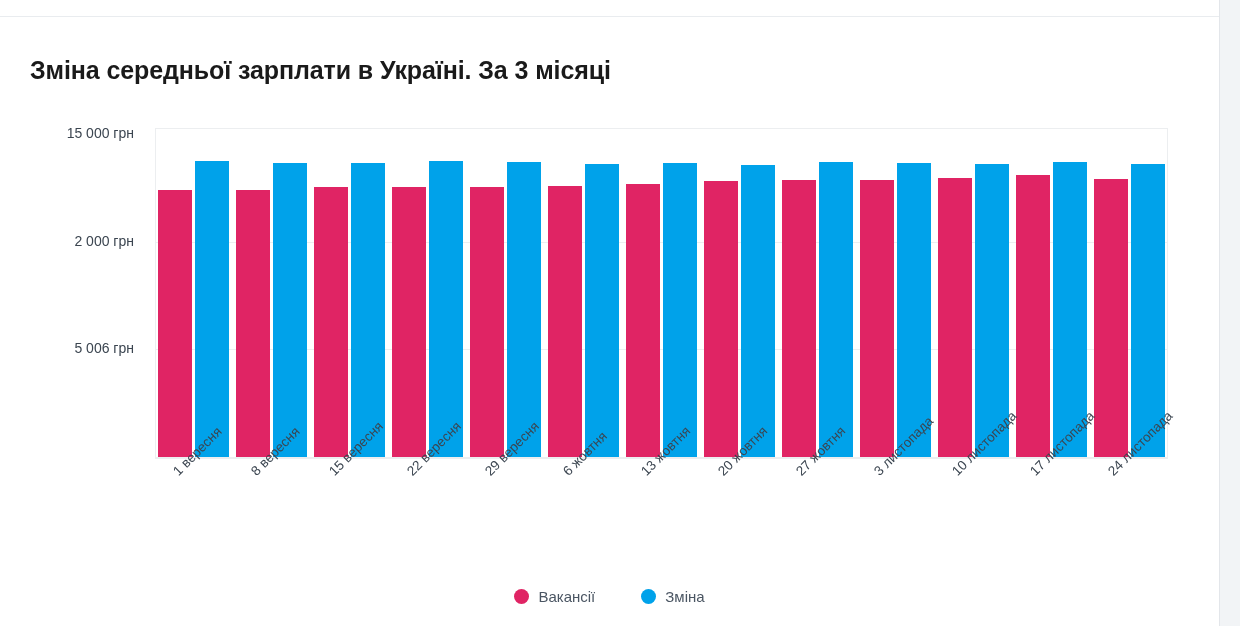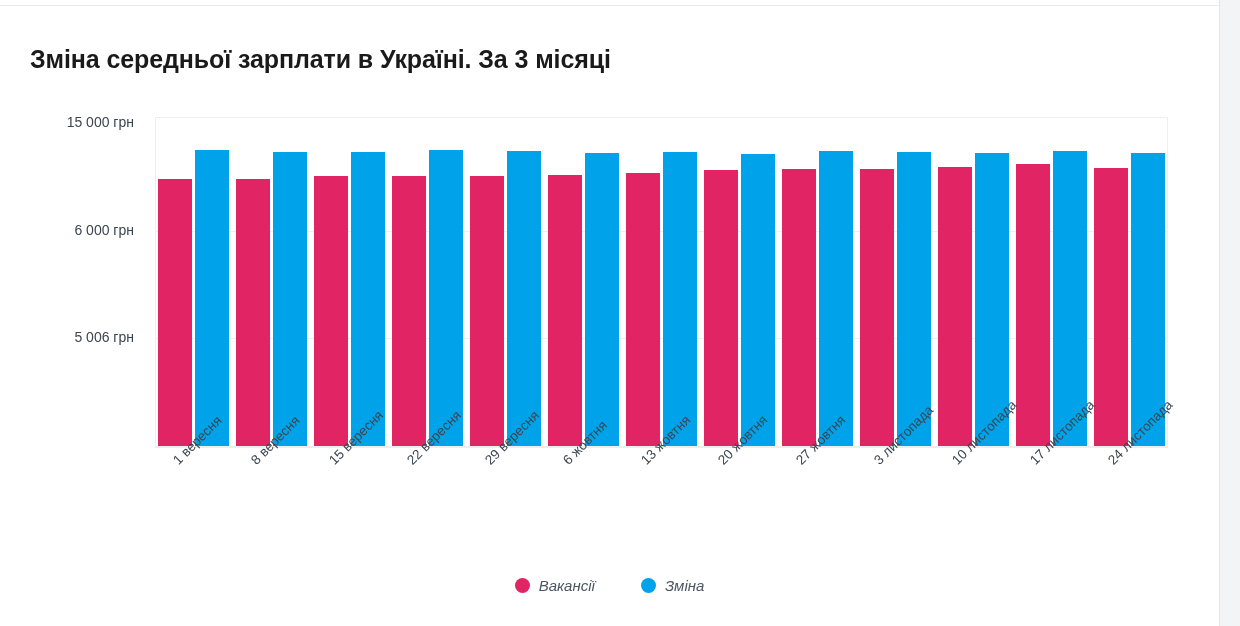--- a/index.html
+++ b/index.html
@@ -31,21 +31,21 @@
     position: absolute;
     top: 0;
     left: 0;
     width: 1219px;
     height: 1px;
     background: #e9ecef;
   }
 
   #page {
     position: absolute;
-    top: 5px;
+    top: 16px;
     left: 0;
     width: 1219px;
     height: 466px;
   }
 
   #chart-title {
     position: absolute;
     left: 30px;
     top: 40px;
     font-size: 25px;
@@ -153,42 +153,41 @@
   .legend-dot {
     width: 15px;
     height: 15px;
     border-radius: 50%;
     display: block;
   }
   .legend-label {
     font-size: 15px;
     color: #4b5663;
     white-space: nowrap;
-    font-style: italic;
   }
 </style>
 </head>
 <body>
 
 <div id="page">
   <div id="top-hairline"></div>
 
   <div id="chart-title">Зміна середньої зарплати в Україні. За 3 місяці</div>
 
   <div id="chart">
     <div id="plot-frame-top"></div>
     <div id="plot-area"></div>
     <div id="plot-frame-bottom"></div>
     <div id="gridlines">
         <div class="gridline" style="top: 225.667px;"></div>
         <div class="gridline" style="top: 333.333px;"></div>
       </div>
     <div id="y-labels">
         <div class="y-tick-label" style="top: 109px;">15 000 грн</div>
-        <div class="y-tick-label" style="top: 216.667px;">6 000 грн</div>
+        <div class="y-tick-label" style="top: 216.667px;">2 000 грн</div>
         <div class="y-tick-label" style="top: 324.333px;">5 006 грн</div>
       </div>
     <div id="bars">
         <div class="group" style="left: 158.462px; top: 112px; width: 71px; position: absolute;">
           <div class="bar vac" title="Вакансії: 12400" style="height: 267.013px; background: rgb(224, 36, 100);"></div>
           <div class="bar res" title="Резюме: 13750" style="height: 296.083px; background: rgb(0, 162, 234);"></div>
         </div>
         <div class="group" style="left: 236.385px; top: 112px; width: 71px; position: absolute;">
           <div class="bar vac" title="Вакансії: 12400" style="height: 267.013px; background: rgb(224, 36, 100);"></div>
           <div class="bar res" title="Резюме: 13650" style="height: 293.93px; background: rgb(0, 162, 234);"></div>

